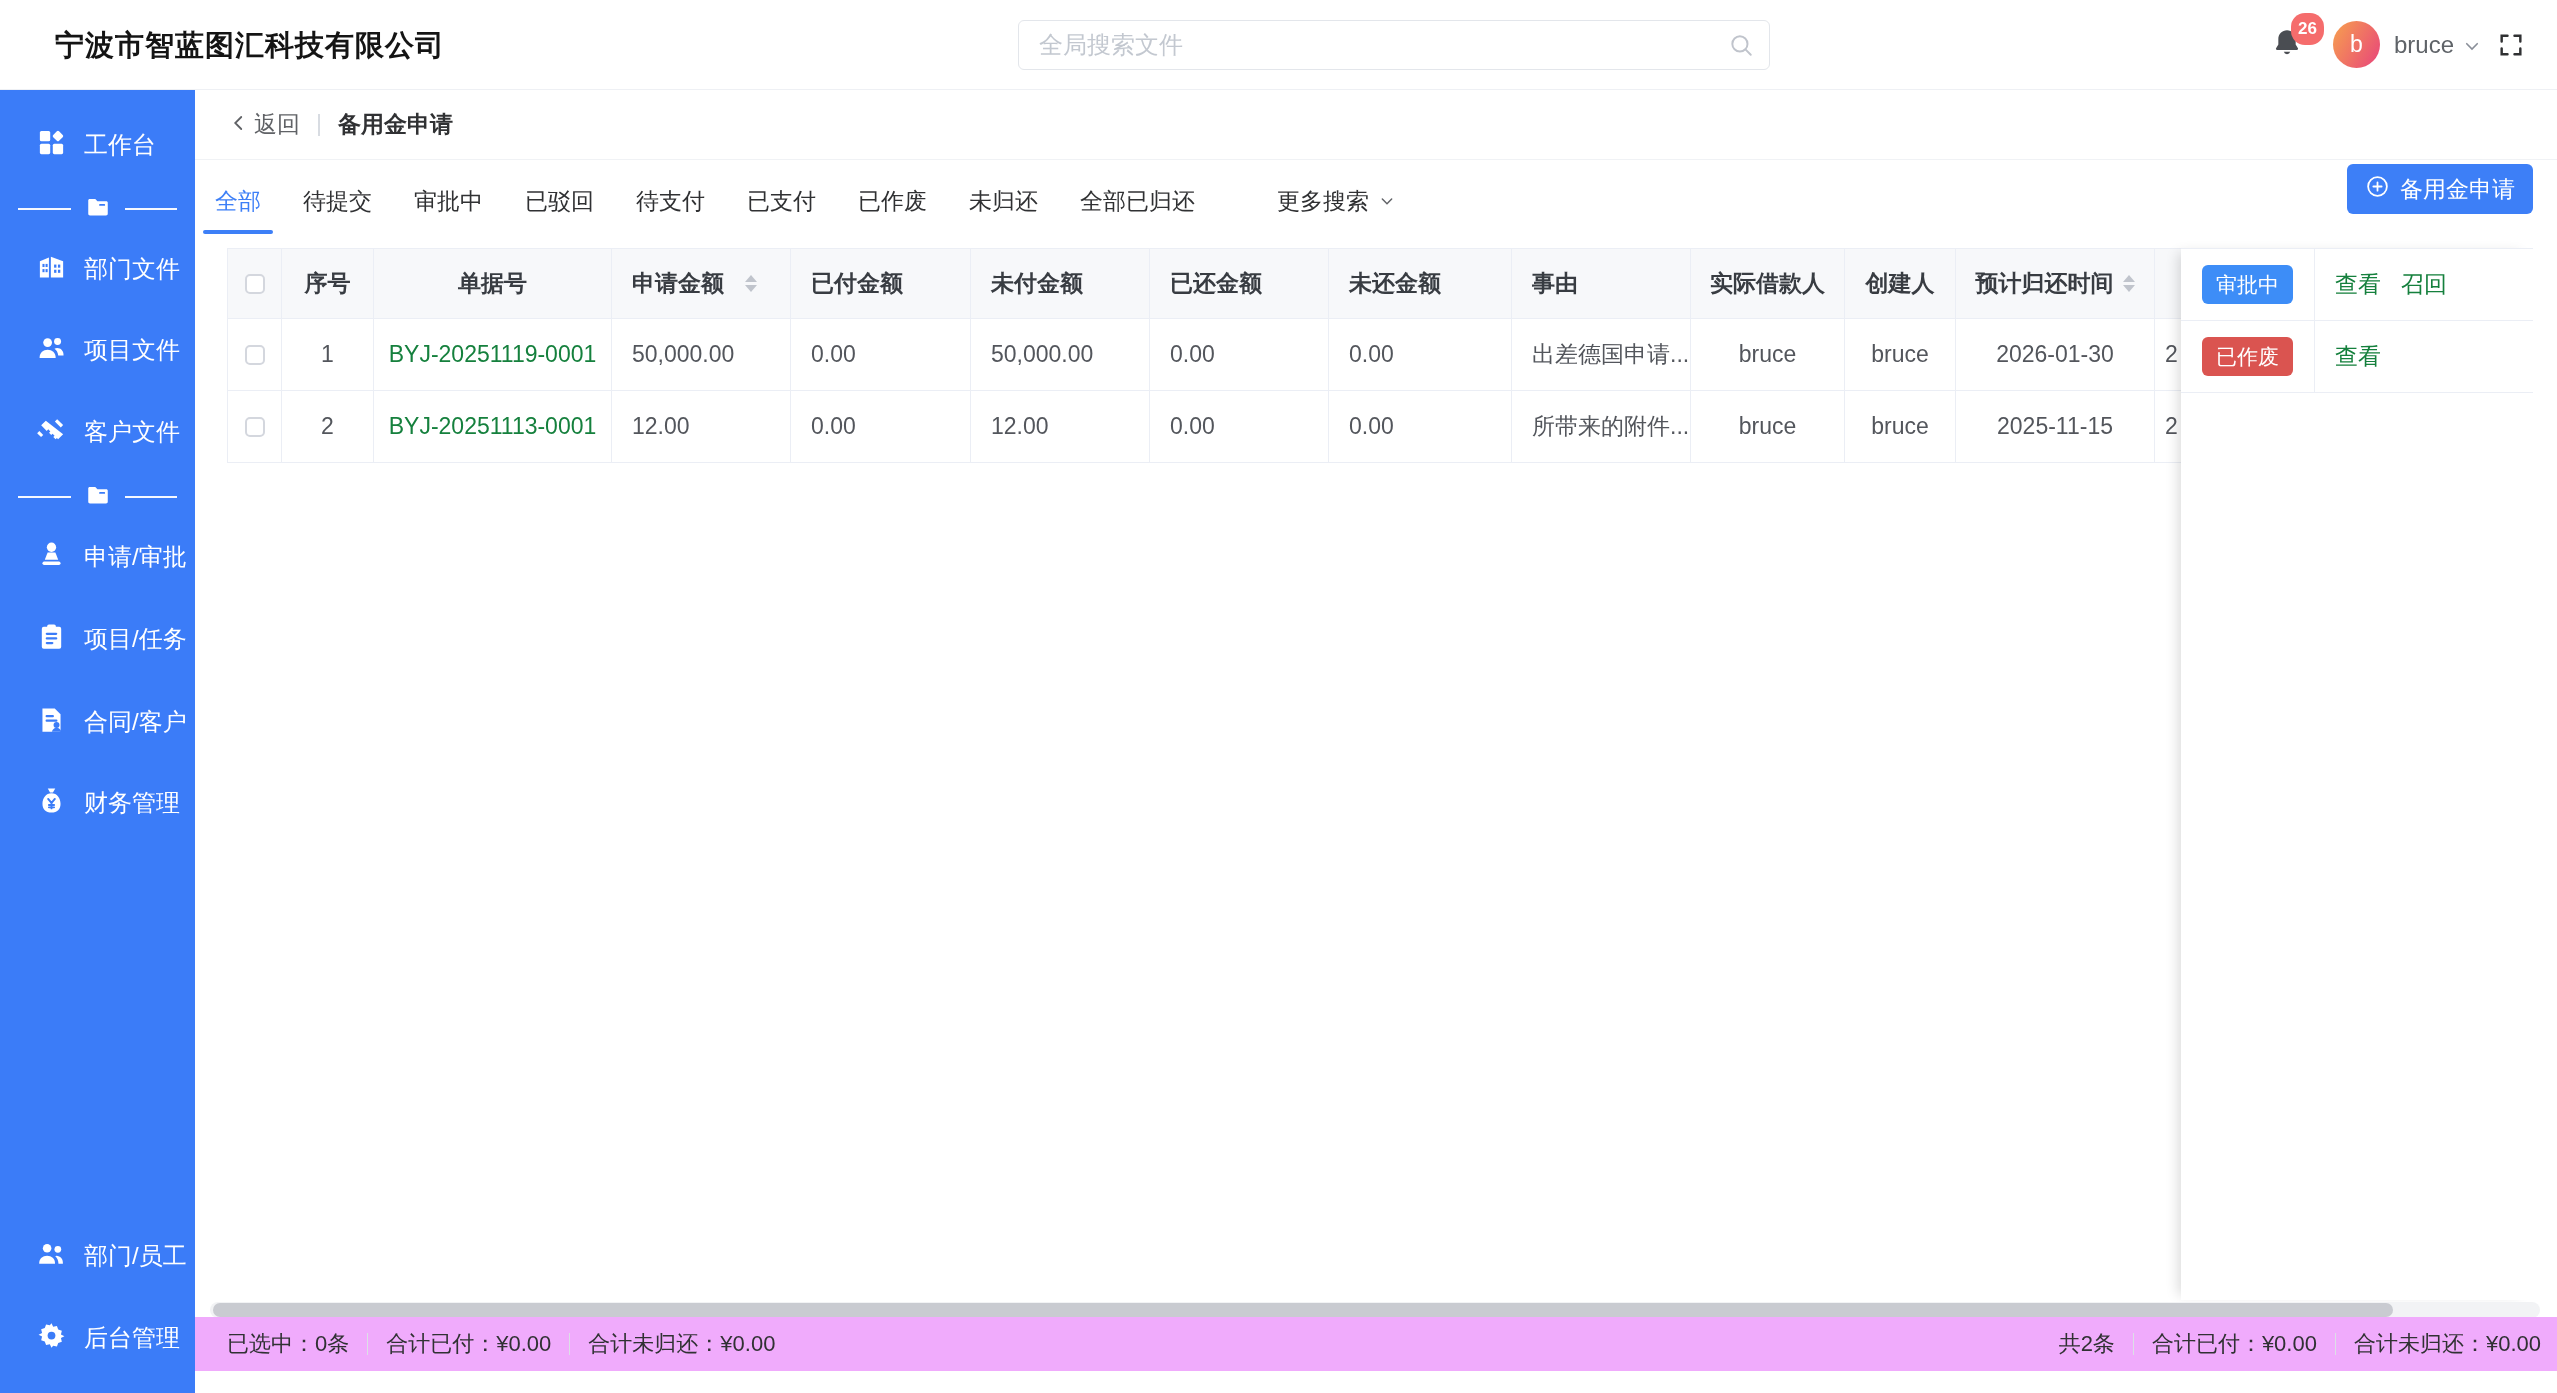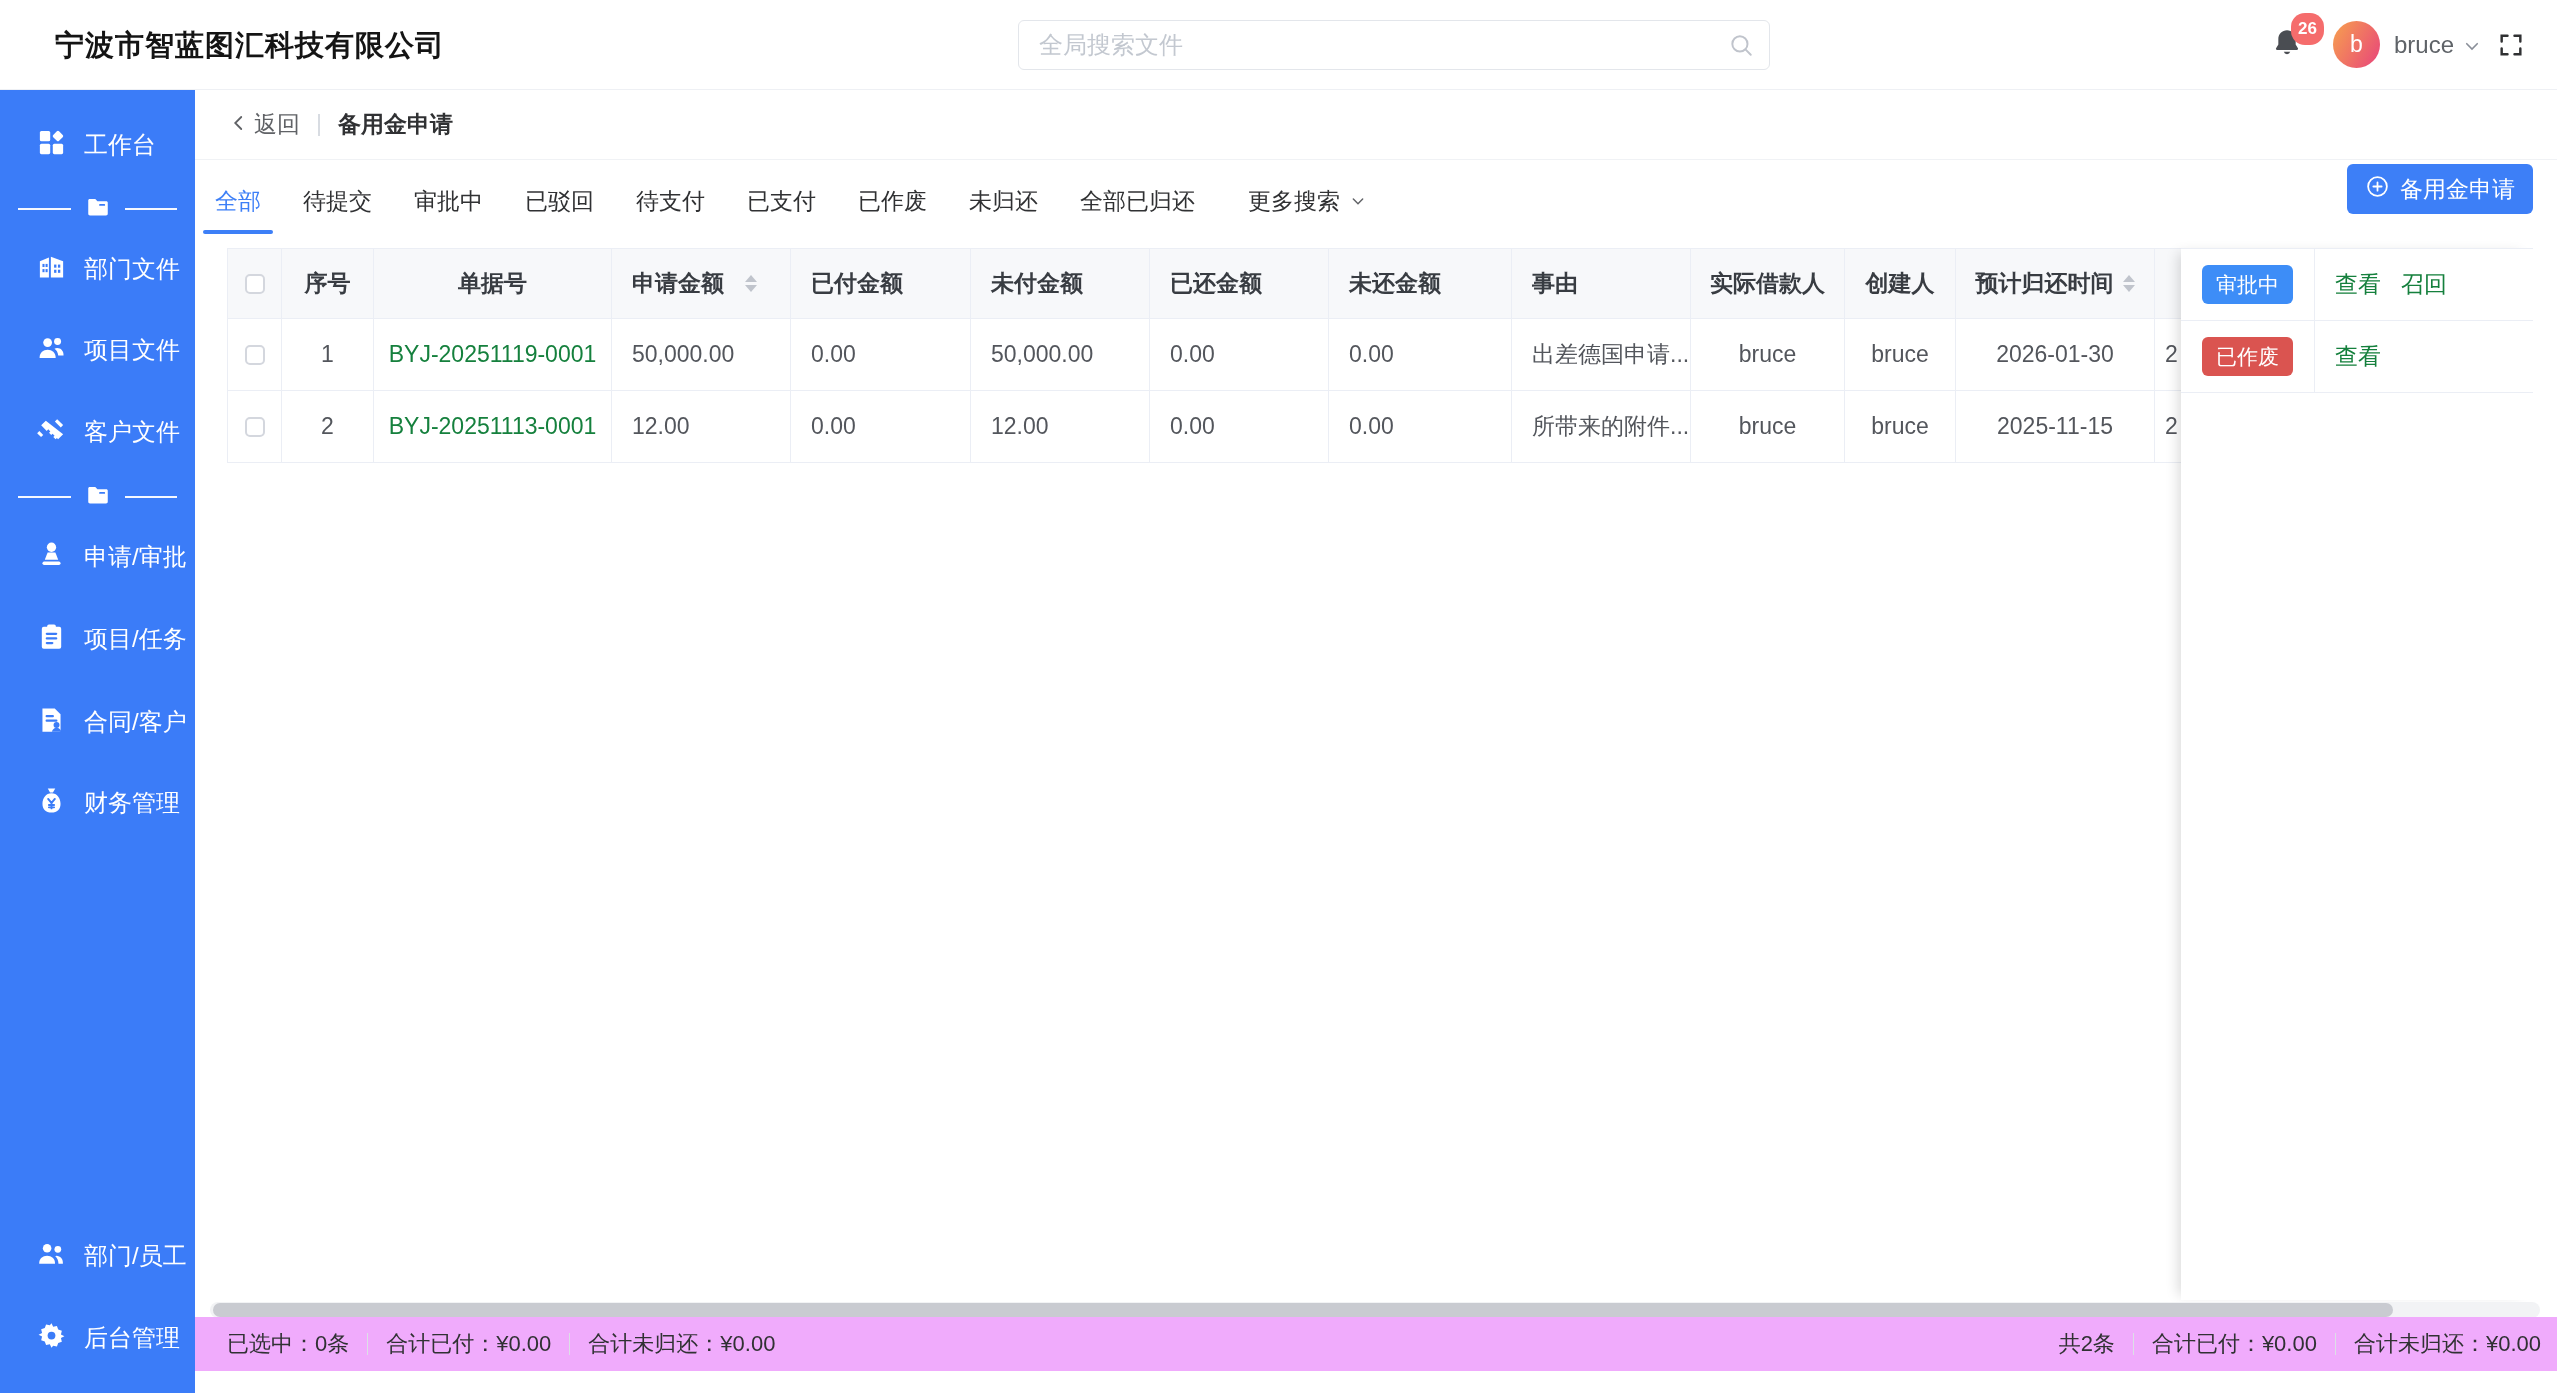--- a/index.html
+++ b/index.html
@@ -49,21 +49,21 @@
   .pagetitle { font-size:23px; font-weight:700; color:#303133; }
 
   .tabsbar { position:absolute; left:0; top:70px; width:100%; height:82px; display:flex;
     align-items:center; padding-left:20px; }
   .tab { position:relative; height:82px; display:flex; align-items:center; font-size:23px;
     color:#303133; cursor:pointer; margin-right:42px; }
   .tab.active { color:#3D7FF7; }
   .tab.active .tab-underline { position:absolute; left:-12px; right:-12px; bottom:8px; height:4px;
     border-radius:2px; background:#3D7FF7; }
   .more-search { display:flex; align-items:center; gap:10px; font-size:23px; color:#303133;
-    cursor:pointer; margin-left:11px; }
+    cursor:pointer; margin-left:40px; }
 
   .newbtn { position:absolute; right:24px; top:74px; width:186px; height:50px; background:#3D7FF7;
     border:none; border-radius:6px; color:#fff; font-size:23px; display:flex; align-items:center;
     justify-content:center; gap:10px; cursor:pointer; font-family:inherit; }
 
   
   .tbl-area { position:absolute; left:32px; top:158px; width:2306px; height:1052px; }
   .tbl-scroll { position:absolute; left:0; top:0; width:1954px; border-left:1px solid #EBEEF5;
     border-top:1px solid #EBEEF5; }
   .trow { display:flex; width:1954px; height:72px; }

